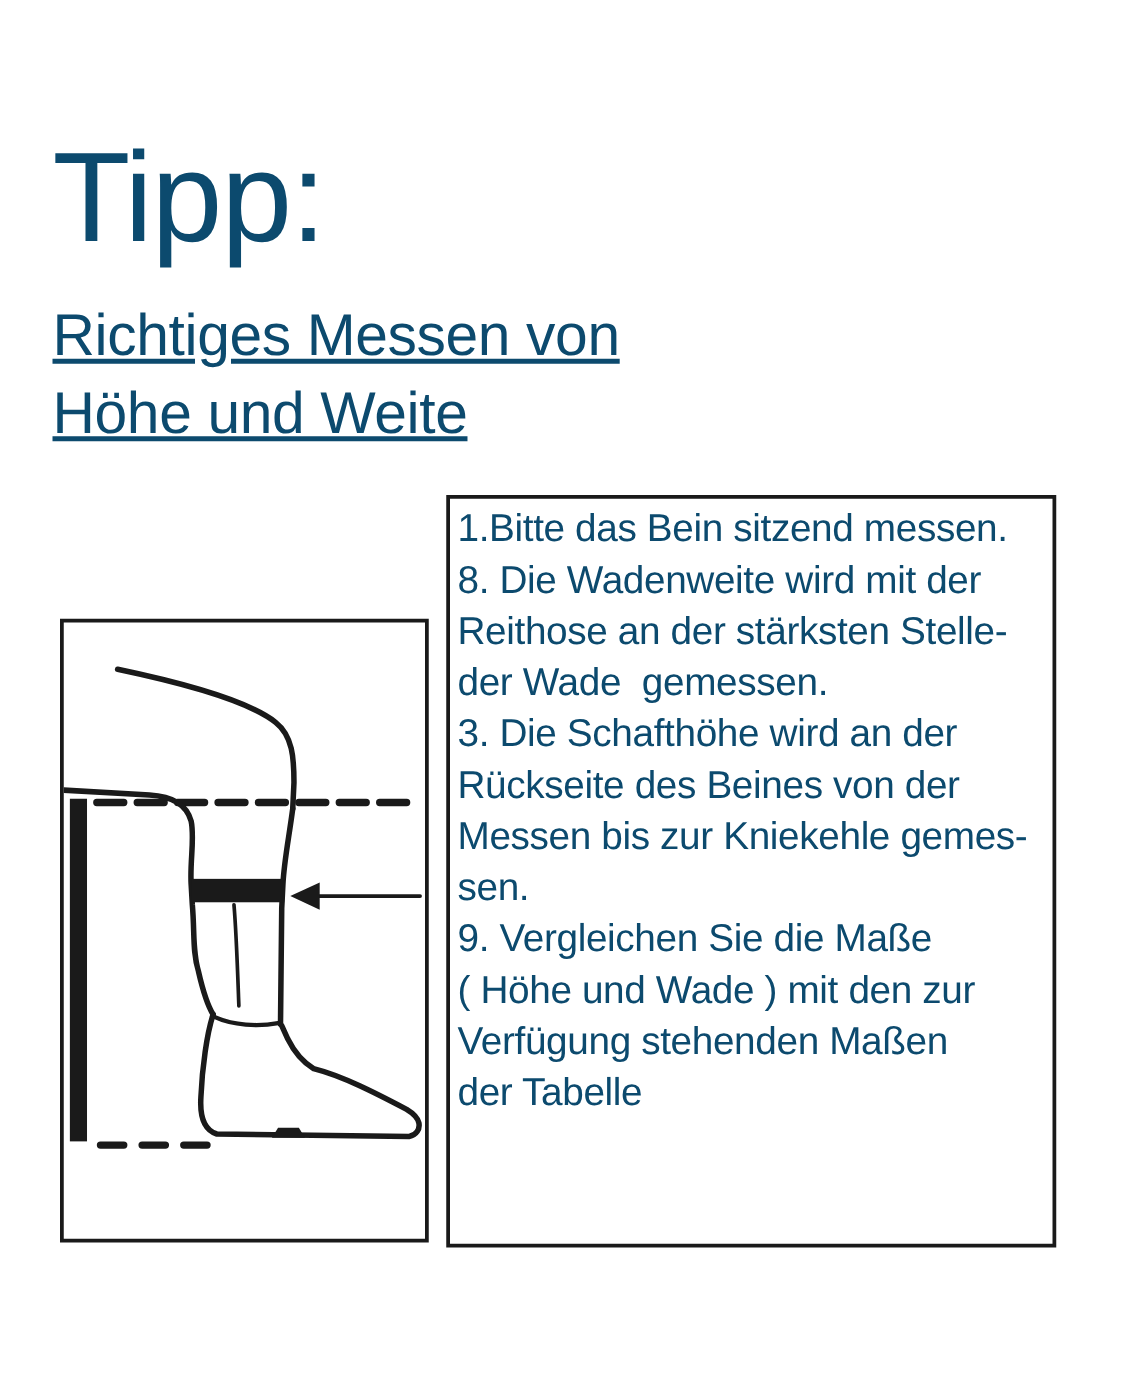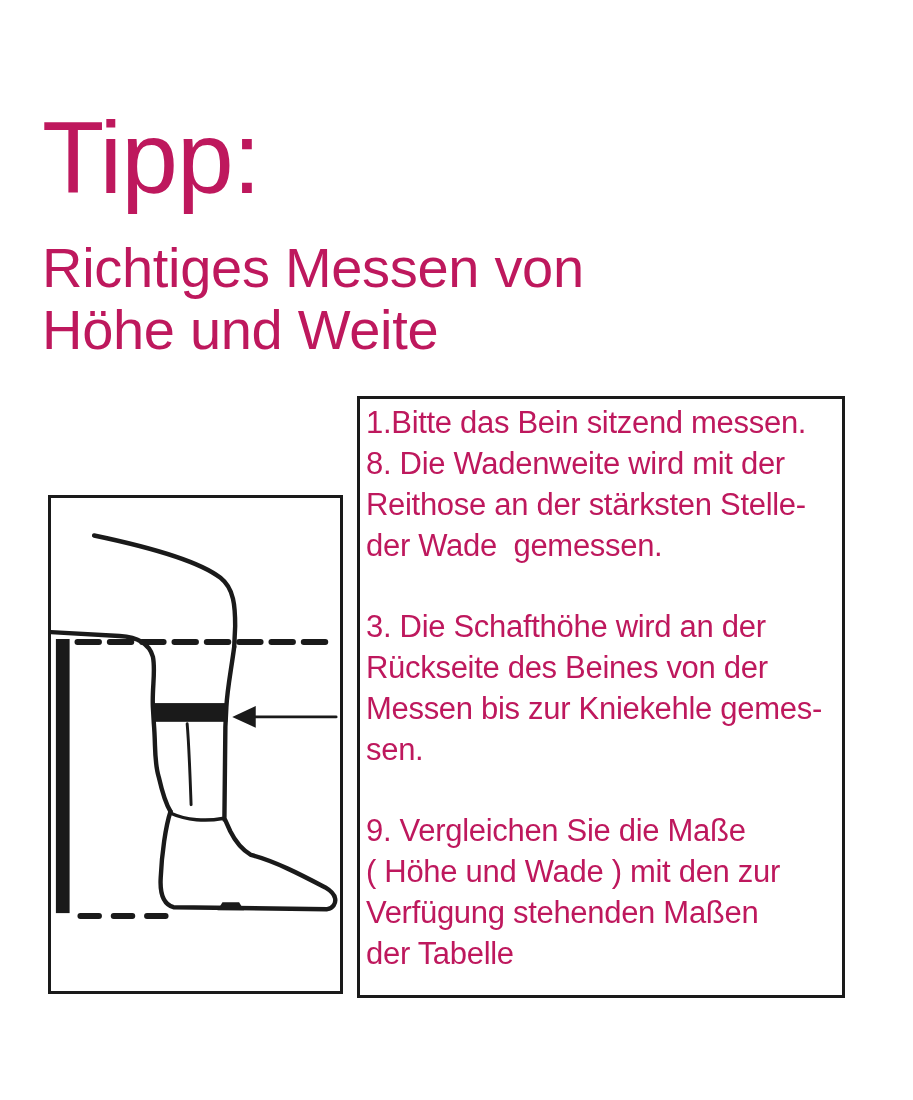--- a/index.html
+++ b/index.html
@@ -1,49 +1,49 @@
 <!DOCTYPE html>
 <html><head>
 <meta charset="utf-8">
 <style>
   html,body{margin:0;padding:0;background:#ffffff;}
   .page{
     position:relative;
     width:913px;height:1100px;
     background:#ffffff;
-    color:#be185d;
+    color:#0c4a6e;
     font-family:"Liberation Sans", sans-serif;
     overflow:hidden;
   }
   .title{
     position:absolute;left:42px;top:107px;
     font-size:102px;line-height:1;font-weight:400;letter-spacing:-1px;
     margin:0;
   }
   .subtitle{
     position:absolute;left:42px;top:237px;
-    font-size:56px;line-height:62px;letter-spacing:-0.3px;
+    font-size:47px;line-height:62px;letter-spacing:-0.3px;text-decoration:underline;
   }
   .diagram-box{
     position:absolute;left:48px;top:495px;
     width:295px;height:499px;
     border:3px solid #1a1a1a;
     box-sizing:border-box;
     margin:0;
   }
   .diagram-box svg{display:block;width:100%;height:100%;}
   .instruction-box{
     position:absolute;left:357px;top:396px;
     width:488px;height:602px;
     border:3px solid #1a1a1a;
     box-sizing:border-box;
     padding:3px 6px;
   }
   .para{margin:0;}
-  .para + .para{margin-top:40px;}
+  .para + .para{}
   .ln{
     font-size:31px;line-height:41px;letter-spacing:-0.3px;
     white-space:pre;
   }
   .ink-stroke{stroke:#1a1a1a;fill:none;stroke-linecap:round;stroke-linejoin:round;}
   .ink-fill{fill:#1a1a1a;stroke:none;}
 </style>
 </head>
 <body>
 

